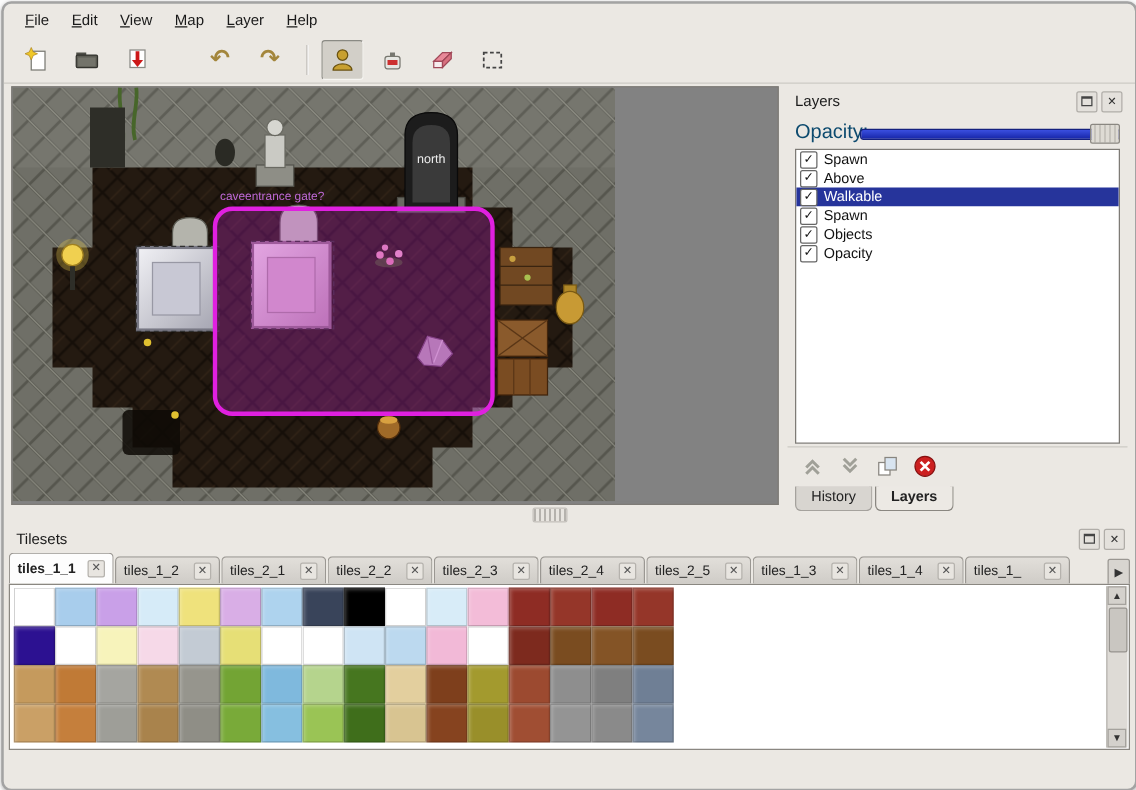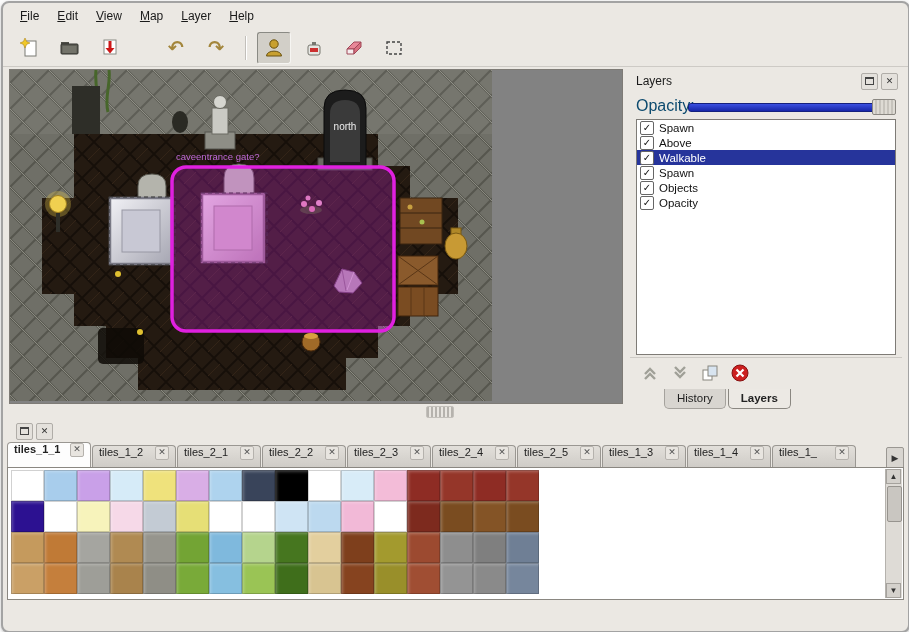--- a/index.html
+++ b/index.html
@@ -41,28 +41,28 @@
                 background:repeating-linear-gradient(90deg,#dedbd4 0 2px,#c6c3bc 2px 4px);}
   .layers-list{position:absolute;left:6px;top:48px;width:258px;height:234px;background:#fff;
                border:1px solid #7e7b76;overflow:hidden;}
   .layer-row{display:flex;align-items:center;height:15px;font-size:11.5px;color:#111;}
   .layer-row.selected{background:#26349b;color:#fff;}
   .checkbox{width:12px;height:12px;margin:0 5px 0 3px;background:#fff;border:1px solid #666;border-radius:2px;
             font-size:10px;line-height:11px;text-align:center;color:#111;flex:none;}
   .layer-btns{position:absolute;left:0;top:286px;width:100%;height:30px;border-top:1px solid #cdcac5;
               display:flex;align-items:center;padding-left:8px;box-sizing:border-box;}
   .lbtn{width:24px;height:22px;display:flex;align-items:center;justify-content:center;margin-right:6px;border-radius:3px;}
-  .panel-tabs{position:absolute;left:6px;top:318px;display:flex;margin-left:28px;}
+  .panel-tabs{position:absolute;left:6px;top:318px;display:flex;}
   .ptab{font-size:11.5px;color:#222;padding:3px 12px 4px 12px;border:1px solid #a5a29d;border-top:none;
         background:#d8d5d0;border-radius:0 0 5px 5px;margin-right:2px;}
   .ptab.active{background:#ece9e4;border-color:#8a8781;font-weight:bold;}
   
   .tilesets-panel{position:absolute;left:4px;top:418px;width:897px;height:181px;}
   .ts-tabbar{position:absolute;left:0;top:20px;right:0;height:26px;display:flex;align-items:flex-end;overflow:hidden;padding-right:18px;}
-  .ts-tab{flex:none;width:70px;height:21px;display:flex;font-size:11px;color:#222;
+  .ts-tab{flex:none;width:70px;height:21px;display:flex;align-items:center;font-size:11px;color:#222;
           background:linear-gradient(#e2dfda,#cfccc7);border:1px solid #9a9792;border-bottom:none;
           border-radius:4px 4px 0 0;padding:0 6px;margin-right:1px;overflow:hidden;white-space:nowrap;}
   .ts-tab.active{background:#fdfdfd;height:24px;font-weight:bold;}
   .ts-tab span:first-child{flex:1;overflow:hidden;}
   .tab-close{flex:none;font-size:9px;color:#555;border:1px solid #b5b2ad;border-radius:2px;background:#e8e5e0;
              width:12px;height:12px;line-height:11px;text-align:center;margin-left:4px;}
   .ts-scroll-right{position:absolute;right:0;top:26px;width:16px;height:20px;border:1px solid #9a9792;background:#d8d5d0;
              font-size:9px;display:flex;align-items:center;justify-content:center;color:#333;border-radius:2px;}
   .ts-content{position:absolute;left:0;top:46px;right:0;bottom:2px;background:#fff;border:1px solid #8a8781;}
   .tile-grid{position:absolute;left:3px;top:2px;display:grid;grid-template-columns:repeat(16,33px);grid-auto-rows:31px;}
@@ -344,20 +344,21 @@
       </div>
     </div>
     <div class="panel-tabs">
       <div class="ptab">History</div>
       <div class="ptab active">Layers</div>
     </div>
   </div>
 
   <div class="tilesets-panel">
     <div class="dock-header">
+      <span class="dock-title">Tilesets</span>
       <span class="win-btn">
           <span class="float-ico"></span>
         </span>
       <span class="win-btn">
           <span>✕</span>
         </span>
     </div>
     <div class="ts-tabbar" id="tileset-tabs">
         <div class="ts-tab active">
           <span>tiles_1_1</span>

